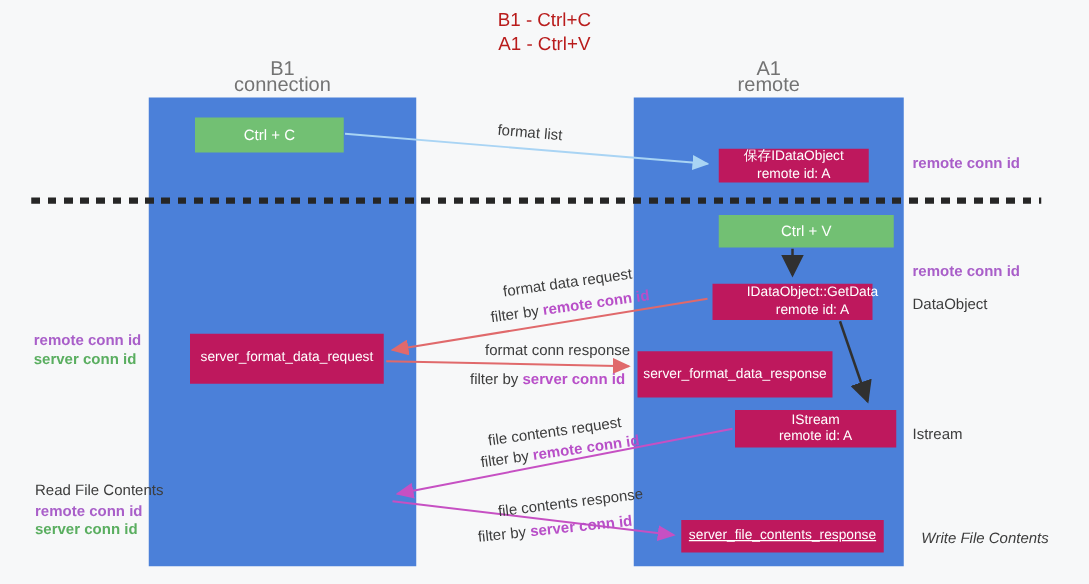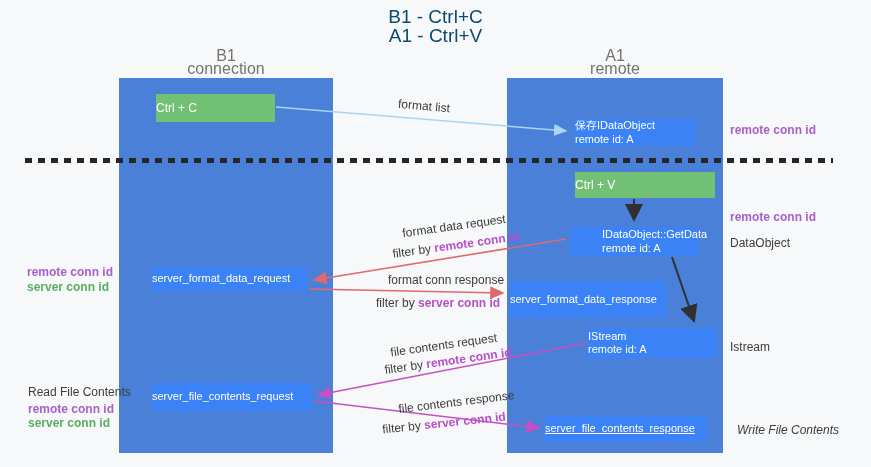--- a/index.html
+++ b/index.html
@@ -1,38 +1,38 @@
 <!DOCTYPE html>
 <html><head>
 <meta charset="utf-8">
 <style>
   * { margin:0; padding:0; box-sizing:border-box; }
   html,body { background:#f7f8f9; }
   body { font-family:"Liberation Sans", sans-serif; }
   .canvas { position:relative; width:871px; height:467px; background:#f7f8f9; overflow:hidden; }
 
   .title { position:absolute; top:7px; left:0; width:871px; text-align:center;
-           font-size:19px; color:#0c4a6e; line-height:19px; }
+           font-size:15px; color:#b91c1c; line-height:19px; }
 
   .colhead { position:absolute; text-align:center; font-size:16px; color:#737373; line-height:13px; }
   .colhead-left  { left:119px; top:49px; width:214px; }
   .colhead-right { left:507px; top:49px; width:216px; }
 
   .col { position:absolute; top:78px; height:375px; background:#4b80d9; }
   .col-left  { left:119px; width:214px; }
   .col-right { left:507px; width:216px; }
 
   .dashline { position:absolute; left:25px; top:158px; width:808px; height:5px;
               background:repeating-linear-gradient(90deg,#262626 0 7px,transparent 7px 13px); }
 
-  .box { position:absolute; display:flex; flex-direction:column; align-items:flex-start;
+  .box { position:absolute; display:flex; flex-direction:column; align-items:center;
          justify-content:center; color:#ffffff; text-align:center; line-height:1.2;
          white-space:nowrap; }
   .green  { background:#72c073; font-size:12px; }
-  .orange { background:#3b82f6; }
+  .orange { background:#be185d; }
   .two-line { font-size:11px; }
   .one-line { font-size:11px; }
 
   .lbl { position:absolute; font-size:12px; color:#3c3c3c; white-space:nowrap; }
   .purple   { color:#a95fc9; font-weight:bold; }
   .greenlbl { color:#5aae60; font-weight:bold; }
   .magenta  { color:#b84fc8; font-weight:bold; }
   .rot { transform-origin:center; }
 
   svg.arrows { position:absolute; left:0; top:0; width:871px; height:467px; pointer-events:none; }
@@ -96,36 +96,33 @@
 
   <div class="box green" style="left:575px; top:172px; width:140px; height:26px;">
     <span>Ctrl + V</span>
   </div>
 
   <div class="box orange two-line" style="left:570px; top:227px; width:128px; height:29px;padding-left:32px;">
     <span>IDataObject::GetData</span>
     <span>remote id: A</span>
   </div>
 
-  <div class="box orange one-line" style="left:152px; top:267px; width:155px; height:24px;">
+  <div class="box orange one-line" style="left:152px; top:267px; width:155px; height:40px;">
     <span>server_format_data_request</span>
   </div>
 
   <div class="box orange one-line" style="left:510px; top:281px; width:156px; height:37px;">
     <span>server_format_data_response</span>
   </div>
 
   <div class="box orange two-line" style="left:588px; top:328px; width:129px; height:30px;">
     <span>IStream</span>
     <span>remote id: A</span>
   </div>
 
-  <div class="box orange one-line" style="left:152px; top:383px; width:160px; height:28px;">
-    <span>server_file_contents_request</span>
-  </div>
 
   <div class="box orange one-line" style="left:545px; top:416px; width:162px; height:26px;text-decoration:underline;">
     <span>server_file_contents_response</span>
   </div>
 
   <div class="lbl rot" style="left:398px; top:99px; transform:rotate(5deg);">format list</div>
 
   <div class="lbl rot" style="left:402px; top:219px; transform:rotate(-8deg);">format data request</div>
   <div class="lbl rot" style="left:392px; top:238px; transform:rotate(-8deg);">
     <span>filter by </span>

